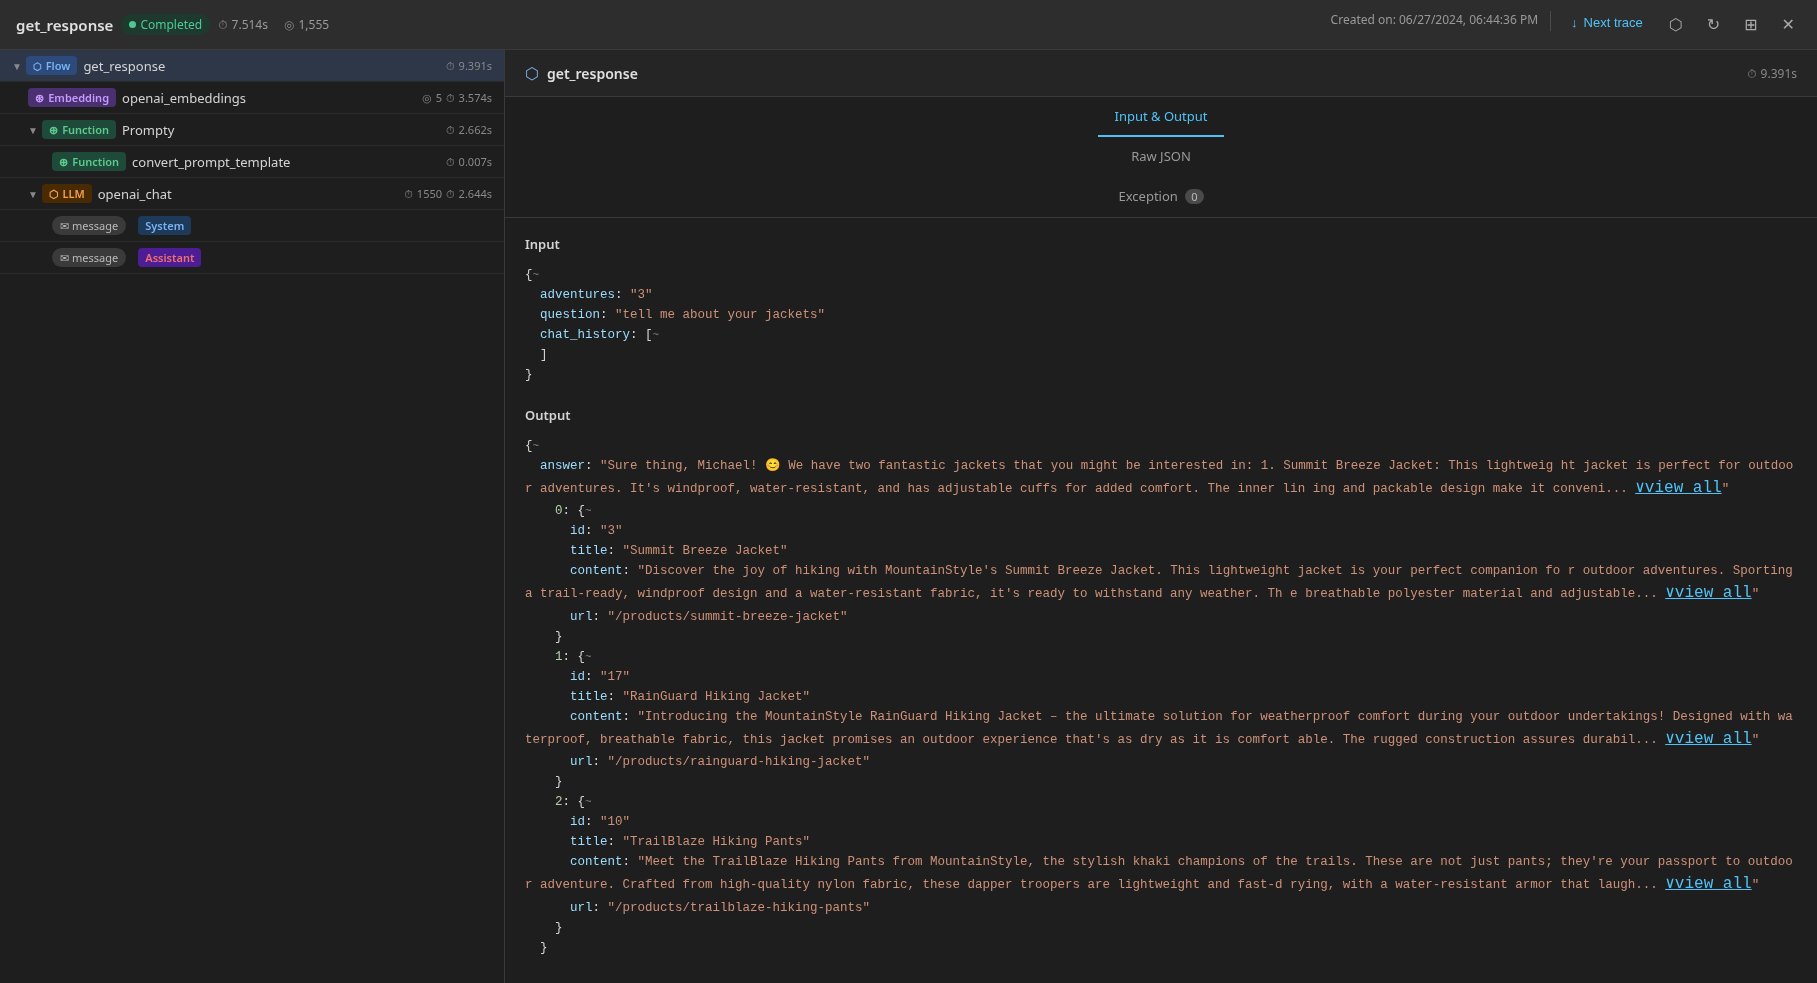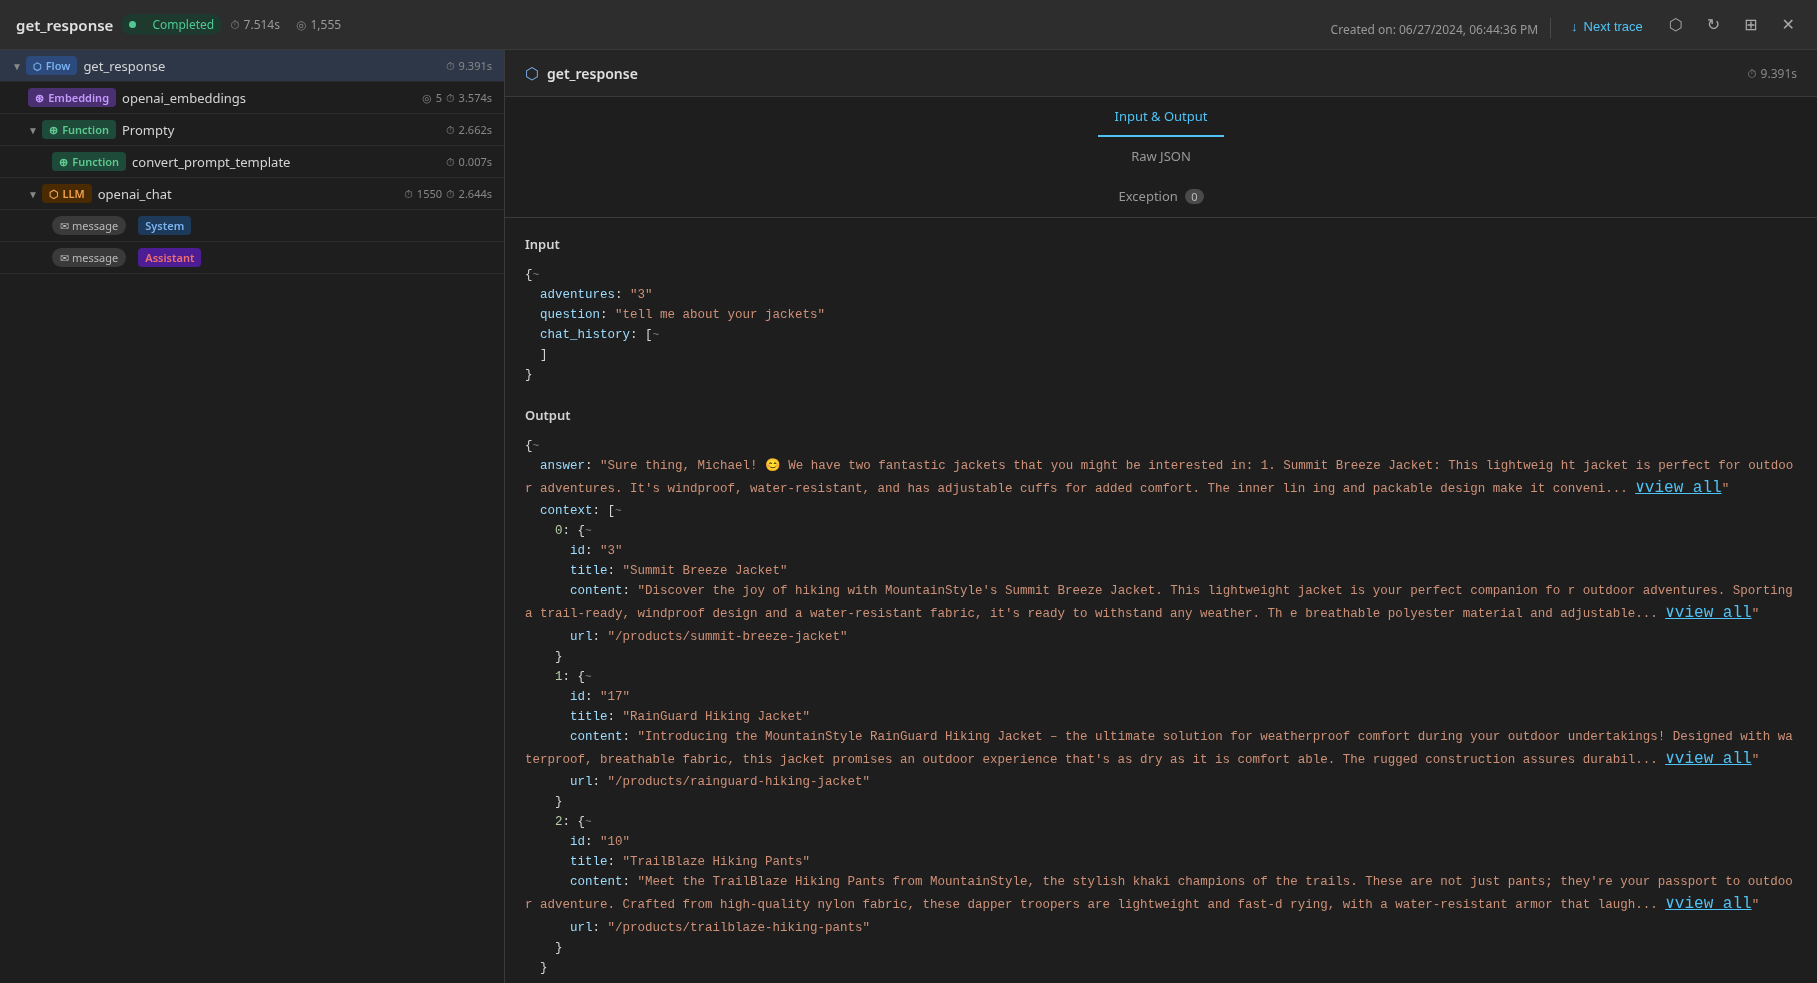--- a/index.html
+++ b/index.html
@@ -31,21 +31,21 @@
       flex: 1;
     }
     .title-text {
       font-size: 15px;
       font-weight: 600;
       color: #e0e0e0;
     }
     .status-badge {
       display: flex;
       align-items: center;
-      gap: 16px;
+      gap: 4px;
       background: #1e3a2f;
       color: #4ec994;
       border-radius: 12px;
       padding: 2px 8px;
       font-size: 12px;
     }
     .status-dot {
       width: 7px;
       height: 7px;
       border-radius: 50%;
@@ -58,21 +58,21 @@
       color: #999;
       font-size: 12px;
     }
     .meta-item {
       display: flex;
       align-items: center;
       gap: 4px;
     }
     .top-header-right {
       display: flex;
-      align-items: flex-end;
+      align-items: flex-start;
       gap: 12px;
     }
     .created-text {
       color: #999;
       font-size: 12px;
     }
     .divider-v {
       width: 1px;
       height: 20px;
       background: #4a4a4a;
@@ -456,21 +456,20 @@
           <div class="code-line">  <span class="json-brace">]</span></div>
           <div class="code-line"><span class="json-brace">}</span></div>
         </div>
       </div>
 
       <div class="code-block">
         <div class="section-label">Output</div>
         <div>
           <div class="code-line"><span class="json-brace">{</span><span class="json-collapse">~</span></div>
           <div class="code-line">  <span class="json-key">answer</span>: <span class="json-string">"Sure thing, Michael! 😊 We have two fantastic jackets that you might be interested in: 1. Summit Breeze Jacket: This lightweig ht jacket is perfect for outdoor adventures. It's windproof, water-resistant, and has adjustable cuffs for added comfort. The inner lin ing and packable design make it conveni...</span> <span class="json-link">∨view all</span><span class="json-string">"</span></div>
-          <div class="code-line">  <span class="json-key">context</span>: <span class="json-brace">[</span><span class="json-collapse">~</span></div>
           <div class="code-line">    <span class="json-number">0</span>: <span class="json-brace">{</span><span class="json-collapse">~</span></div>
           <div class="code-line">      <span class="json-key">id</span>: <span class="json-string">"3"</span></div>
           <div class="code-line">      <span class="json-key">title</span>: <span class="json-string">"Summit Breeze Jacket"</span></div>
           <div class="code-line">      <span class="json-key">content</span>: <span class="json-string">"Discover the joy of hiking with MountainStyle's Summit Breeze Jacket. This lightweight jacket is your perfect companion fo r outdoor adventures. Sporting a trail-ready, windproof design and a water-resistant fabric, it's ready to withstand any weather. Th e breathable polyester material and adjustable...</span> <span class="json-link">∨view all</span><span class="json-string">"</span></div>
           <div class="code-line">      <span class="json-key">url</span>: <span class="json-string">"/products/summit-breeze-jacket"</span></div>
           <div class="code-line">    <span class="json-brace">}</span></div>
           <div class="code-line">    <span class="json-number">1</span>: <span class="json-brace">{</span><span class="json-collapse">~</span></div>
           <div class="code-line">      <span class="json-key">id</span>: <span class="json-string">"17"</span></div>
           <div class="code-line">      <span class="json-key">title</span>: <span class="json-string">"RainGuard Hiking Jacket"</span></div>
           <div class="code-line">      <span class="json-key">content</span>: <span class="json-string">"Introducing the MountainStyle RainGuard Hiking Jacket – the ultimate solution for weatherproof comfort during your outdoor undertakings! Designed with waterproof, breathable fabric, this jacket promises an outdoor experience that's as dry as it is comfort able. The rugged construction assures durabil...</span> <span class="json-link">∨view all</span><span class="json-string">"</span></div>

